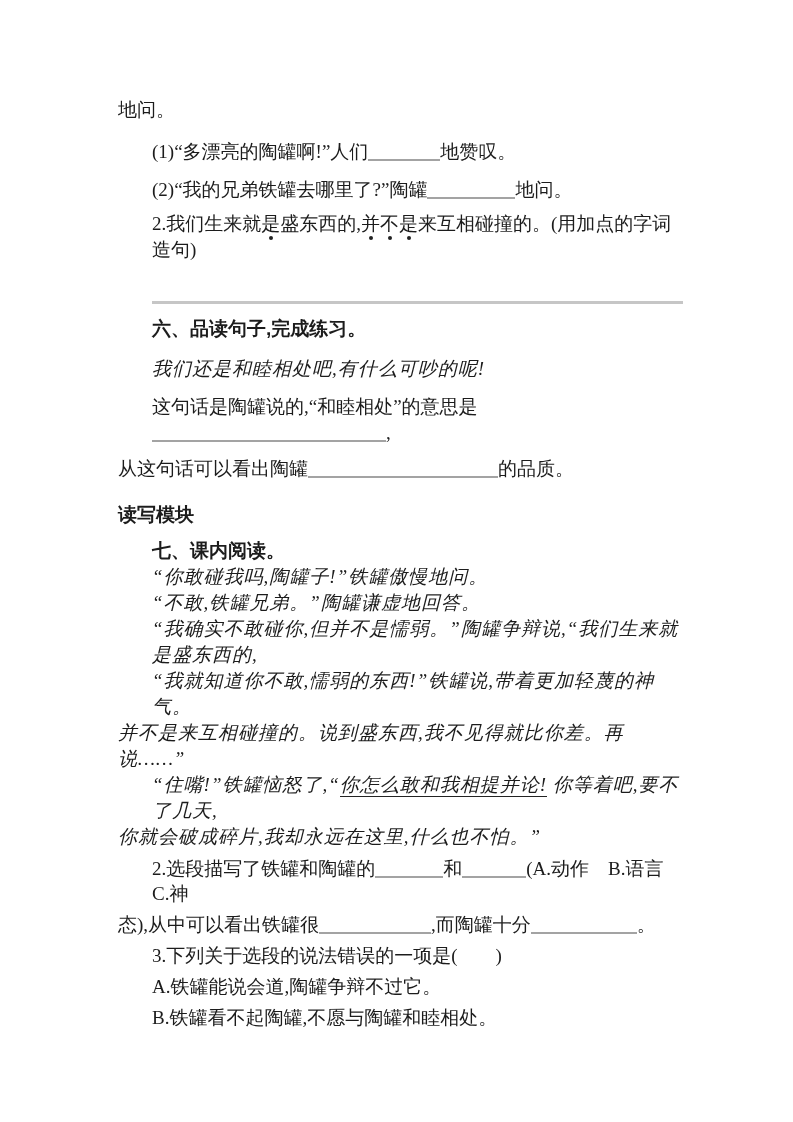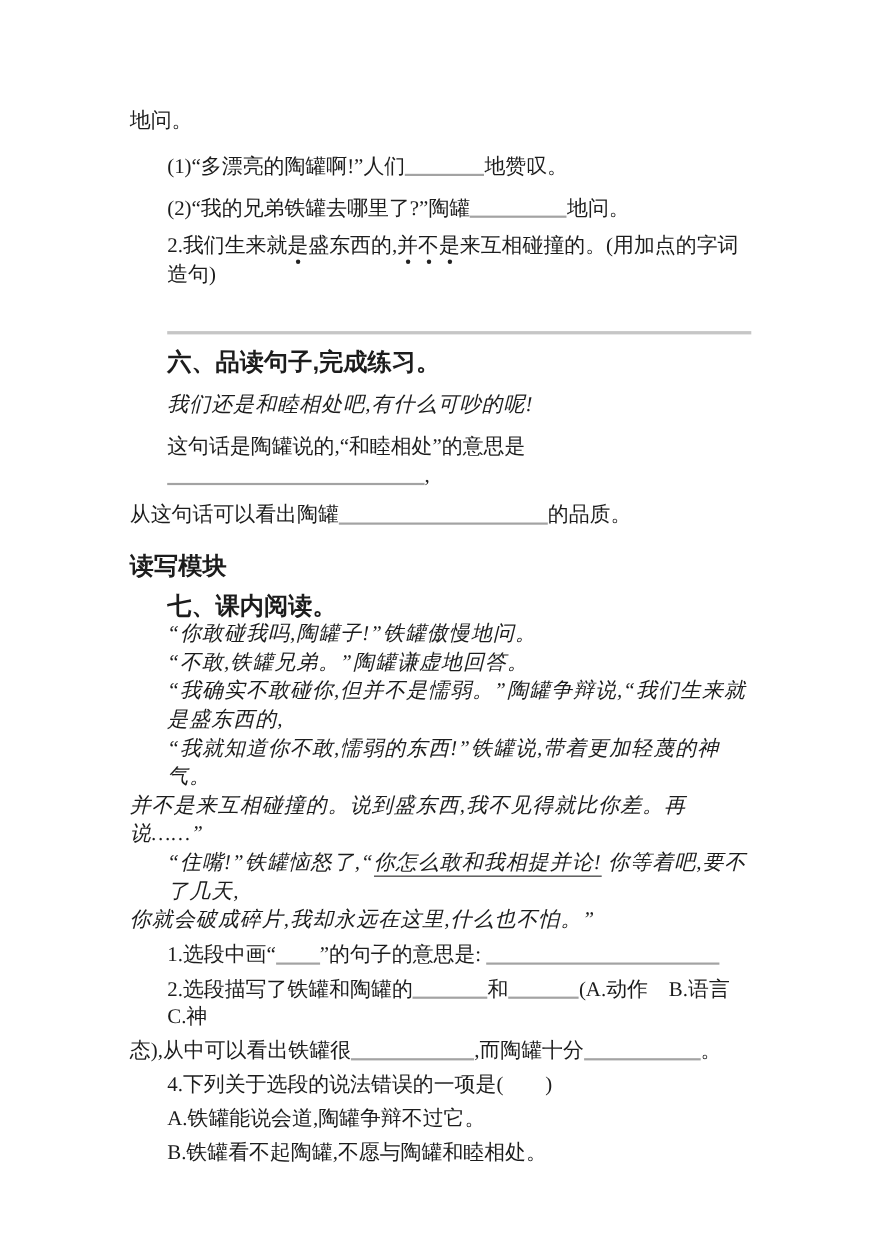--- a/index.html
+++ b/index.html
@@ -10,21 +10,21 @@
     box-sizing:border-box;
     padding:97px 110px 0 118px;
     font-family:"Liberation Serif","DejaVu Serif",serif;
     font-size:19px;
     color:#1c1c1c;
     overflow:hidden;
     border-radius:24px;
   }
   p{margin:0;line-height:26px;}
   .ind{padding-left:34px;}
-  .hei{font-family:"Liberation Sans","DejaVu Sans",sans-serif;font-weight:bold;font-size:22px;}
+  .hei{font-family:"Liberation Sans","DejaVu Sans",sans-serif;font-weight:bold;font-size:19px;}
   .kai{font-style:italic;letter-spacing:1px;}
   .blank{display:inline-block;border-bottom:2px solid #a3a3a3;height:14px;vertical-align:-3px;}
   .w72{width:72px;}  .w88{width:88px;}  .w234{width:234px;} .w190{width:190px;}
   .w40{width:40px;}  .w212{width:212px;} .w68{width:68px;} .w64{width:64px;}
   .w112{width:112px;} .w106{width:106px;}
   .ans-rule{margin:38px 0 0 34px;height:0;border-bottom:3px solid #c6c6c6;}
   .dc{position:relative;}
   .dc::after{
     content:"";position:absolute;left:50%;bottom:-6px;
     width:4px;height:4px;margin-left:-2px;border-radius:50%;background:#222;
@@ -76,30 +76,27 @@
   <p class="ind kai psg">“你敢碰我吗,陶罐子!”铁罐傲慢地问。</p>
   <p class="ind kai psg">“不敢,铁罐兄弟。”陶罐谦虚地回答。</p>
   <p class="ind kai psg">“我确实不敢碰你,但并不是懦弱。”陶罐争辩说,“我们生来就是盛东西的,</p>
   <p class="ind kai psg">“我就知道你不敢,懦弱的东西!”铁罐说,带着更加轻蔑的神气。</p>
   <p class="kai psg">并不是来互相碰撞的。说到盛东西,我不见得就比你差。再说……”</p>
   <p class="ind kai psg">
     <span>“住嘴!”铁罐恼怒了,“</span><span class="uline">你怎么敢和我相提并论!</span><span> 你等着吧,要不了几天,</span>
   </p>
   <p class="kai psg">你就会破成碎片,我却永远在这里,什么也不怕。”</p>
 
-  <p class="ind mt18 q">
-    <span>1.选段中画“</span><span class="blank w40"></span><span>”的句子的意思是: </span><span class="blank w212"></span>
-  </p>
 
   <p class="ind q">
     <span>2.选段描写了铁罐和陶罐的</span><span class="blank w68"></span><span>和</span><span class="blank w64"></span><span>(A.动作　B.语言　C.神</span>
   </p>
 
   <p class="q">
     <span>态),从中可以看出铁罐很</span><span class="blank w112"></span><span>,而陶罐十分</span><span class="blank w106"></span><span>。</span>
   </p>
 
-  <p class="ind q">4.下列关于选段的说法错误的一项是(　　)</p>
+  <p class="ind q">3.下列关于选段的说法错误的一项是(　　)</p>
 
   <p class="ind q">A.铁罐能说会道,陶罐争辩不过它。</p>
   <p class="ind q">B.铁罐看不起陶罐,不愿与陶罐和睦相处。</p>
 
 </div>
 
 </body></html>

